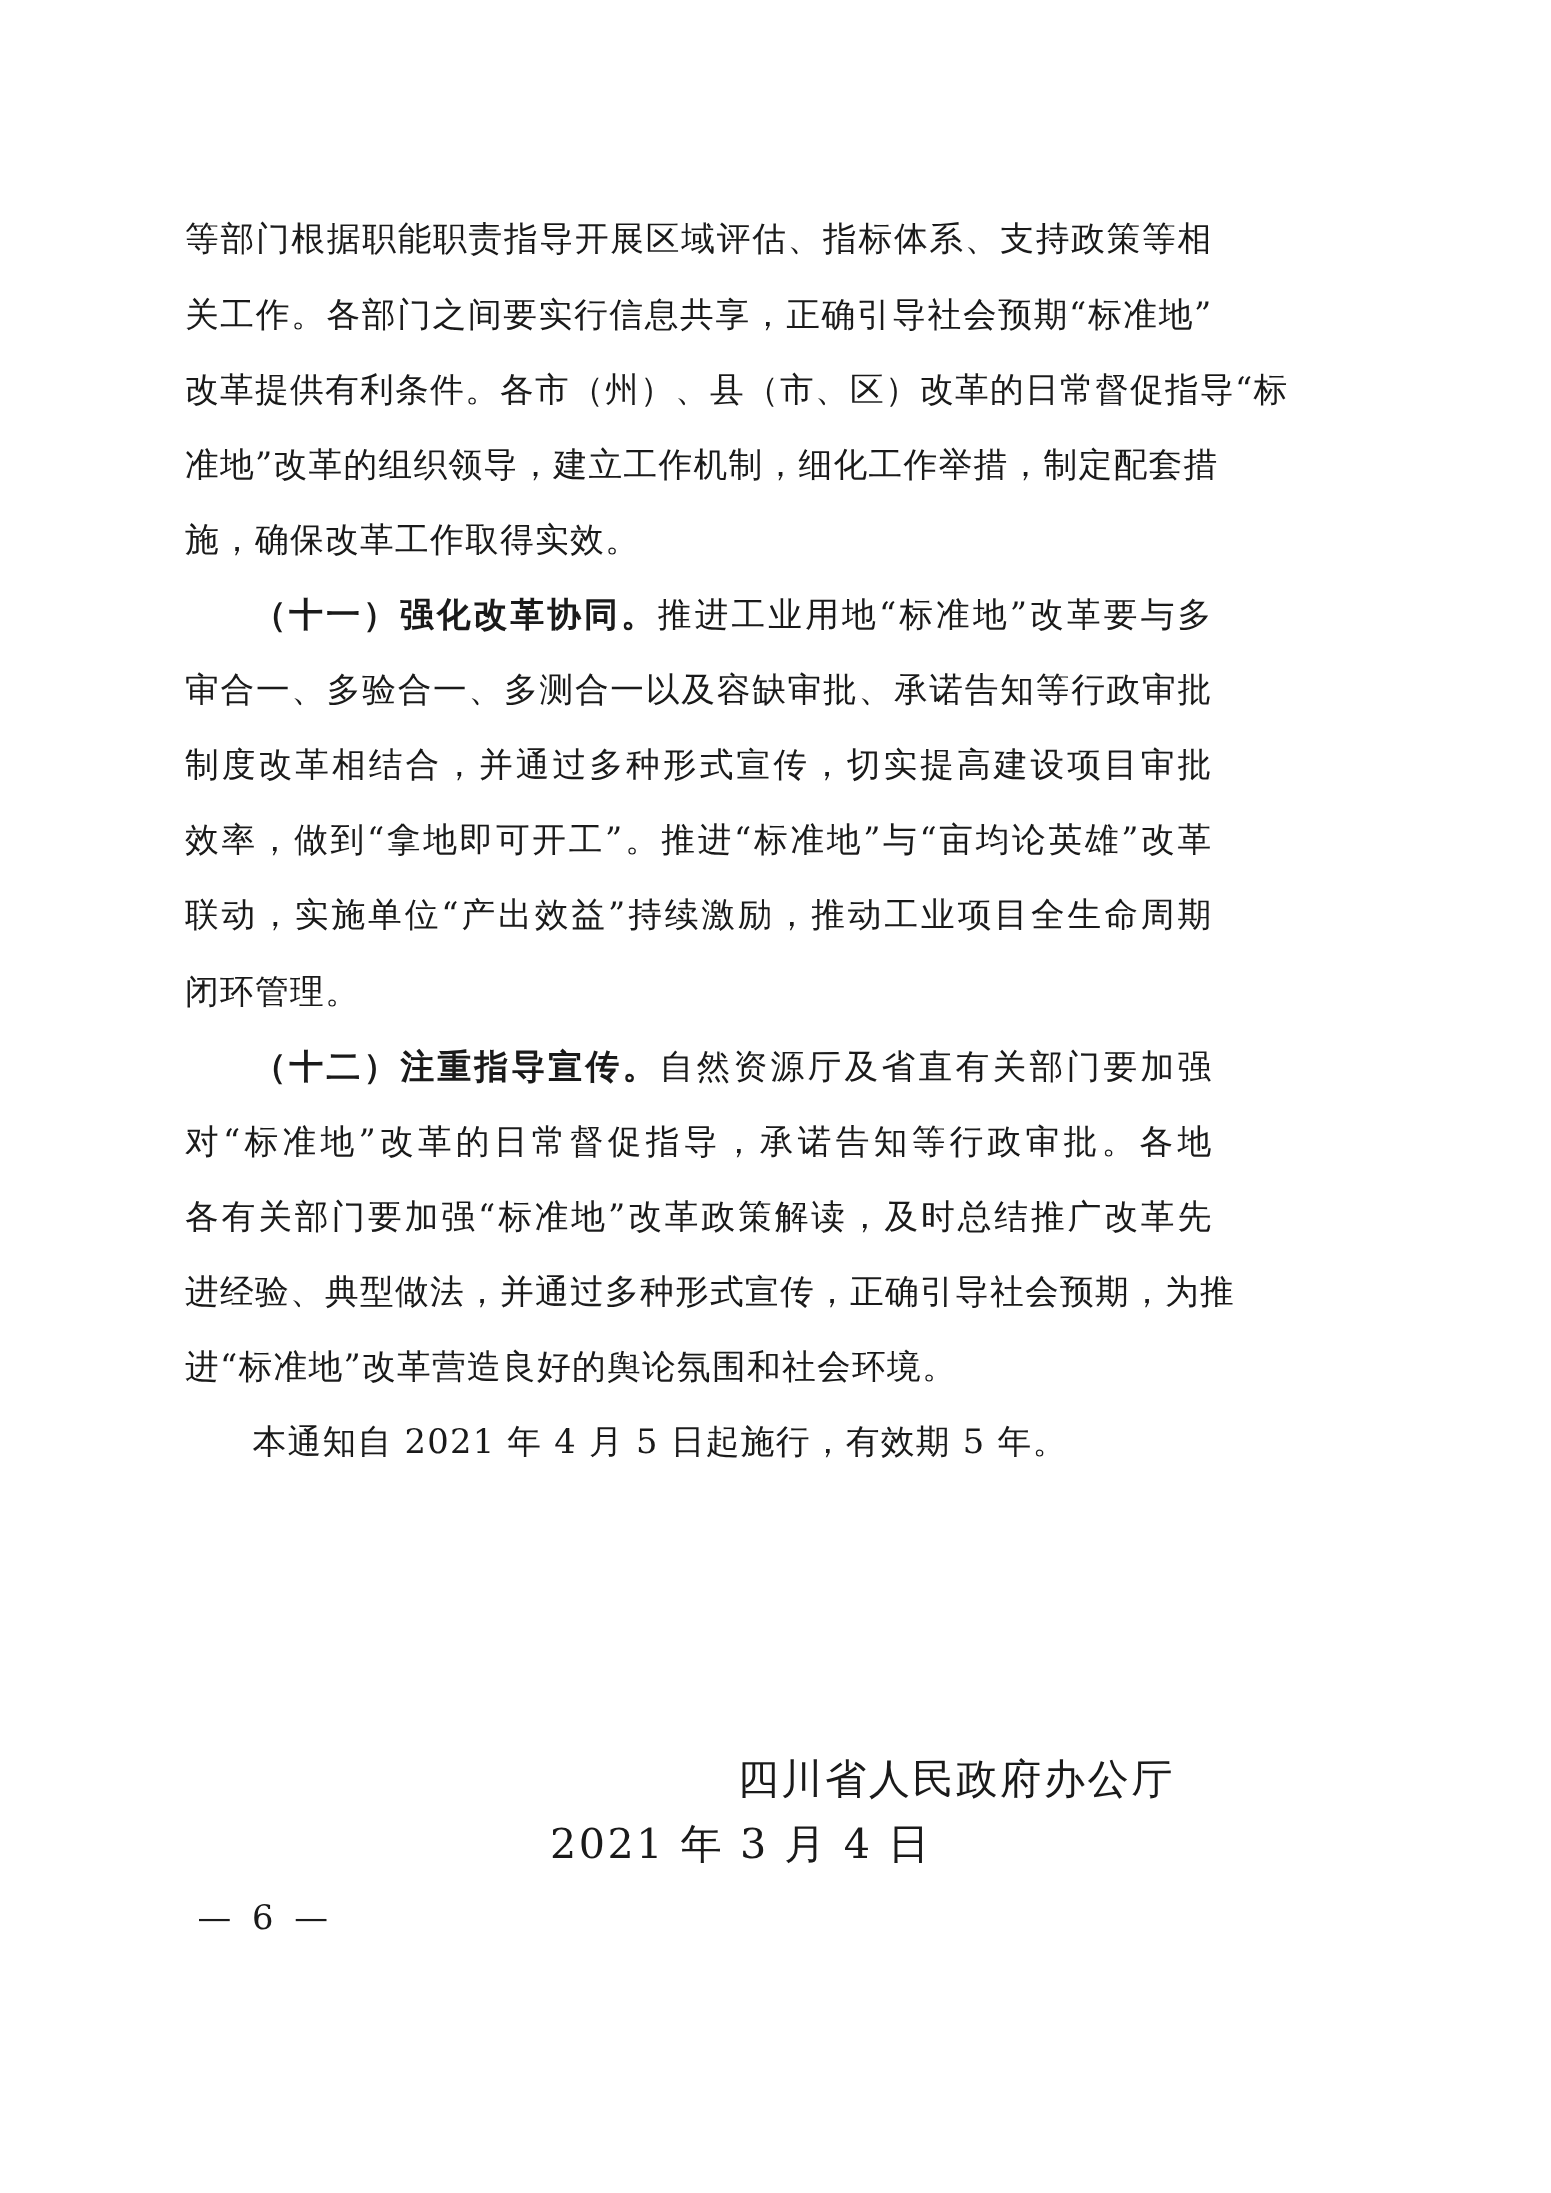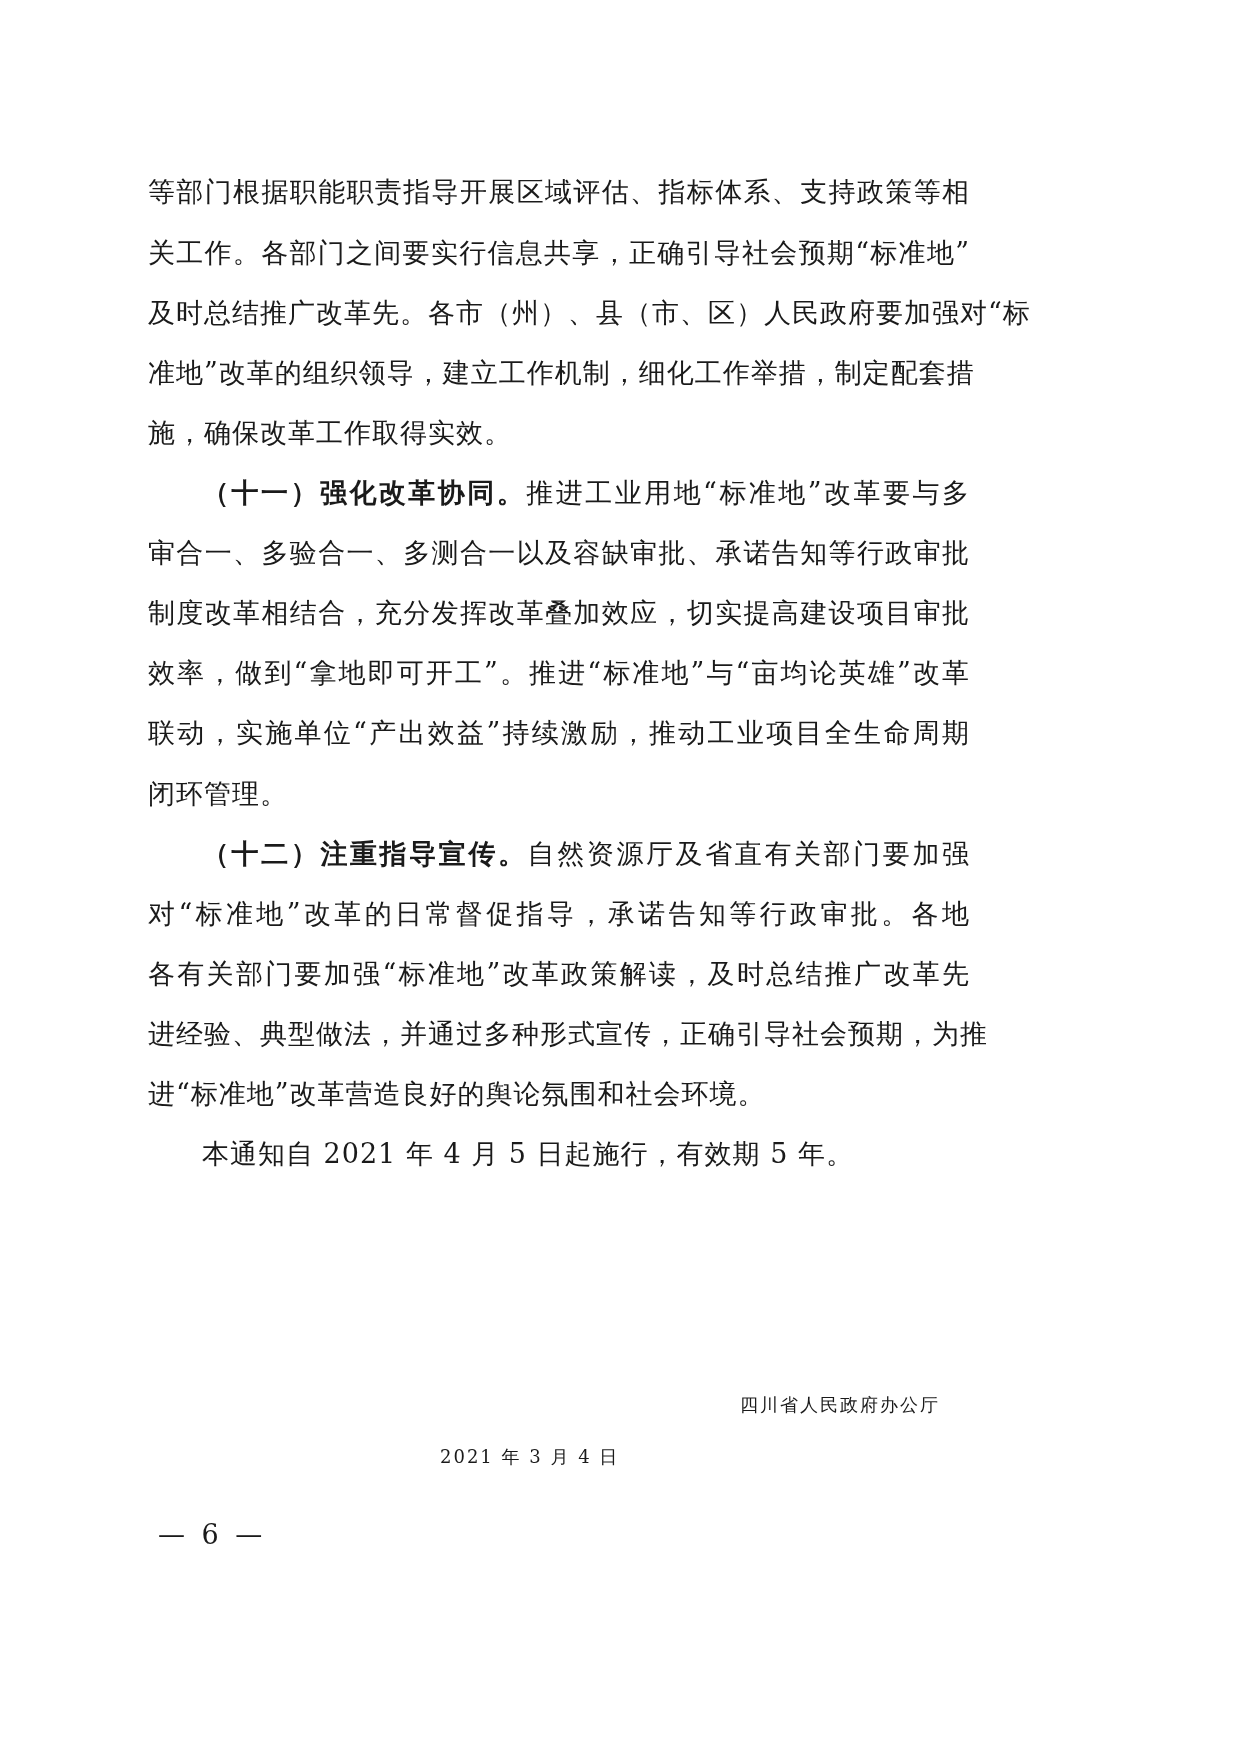--- a/index.html
+++ b/index.html
@@ -3,42 +3,42 @@
 <meta charset="utf-8">
 <style>
   html, body { margin: 0; padding: 0; background: #ffffff; }
   body { width: 1241px; height: 1754px; position: relative; overflow: hidden;
          font-family: "DejaVu Serif", "Liberation Serif", serif; color: #1a1a1a; }
   .page { position: absolute; left: 0; top: 0; width: 1241px; height: 1754px; }
   .line { position: absolute; left: 148px; width: 822px; font-size: 27px; line-height: 34px;
           white-space: nowrap; text-align: justify; text-align-last: justify; letter-spacing: 1px; }
   .line.last { text-align-last: left; }
   .bold { font-weight: bold; }
-  .right { position: absolute; font-size: 18px; line-height: 34px; white-space: nowrap; letter-spacing: 2px; }
+  .right { position: absolute; font-size: 33px; line-height: 34px; white-space: nowrap; letter-spacing: 2px; margin-top: 18px; }
   .pageno { position: absolute; left: 158px; top: 1518px; font-size: 27px; line-height: 34px; letter-spacing: 4px; }
 </style>
 </head>
 <body>
 
 <div class="page">
 
   <div>
     <div class="line" style="top:175px">等部门根据职能职责指导开展区域评估、指标体系、支持政策等相</div>
     <div class="line" style="top:236px">关工作。各部门之间要实行信息共享，正确引导社会预期“标准地”</div>
-    <div class="line" style="top:296px">及时总结推广改革先。各市（州）、县（市、区）人民政府要加强对“标</div>
+    <div class="line" style="top:296px">改革提供有利条件。各市（州）、县（市、区）改革的日常督促指导“标</div>
     <div class="line" style="top:356px">准地”改革的组织领导，建立工作机制，细化工作举措，制定配套措</div>
     <div class="line last" style="top:416px">施，确保改革工作取得实效。</div>
   </div>
 
   <div>
     <div class="line" style="top:476px; left:202px; width:768px;">
       <span class="bold">（十一）强化改革协同。</span><span>推进工业用地“标准地”改革要与多</span>
     </div>
     <div class="line" style="top:536px">审合一、多验合一、多测合一以及容缺审批、承诺告知等行政审批</div>
-    <div class="line" style="top:596px">制度改革相结合，充分发挥改革叠加效应，切实提高建设项目审批</div>
+    <div class="line" style="top:596px">制度改革相结合，并通过多种形式宣传，切实提高建设项目审批</div>
     <div class="line" style="top:656px">效率，做到“拿地即可开工”。推进“标准地”与“亩均论英雄”改革</div>
     <div class="line" style="top:716px">联动，实施单位“产出效益”持续激励，推动工业项目全生命周期</div>
     <div class="line last" style="top:777px">闭环管理。</div>
   </div>
 
   <div>
     <div class="line" style="top:837px; left:202px; width:768px;">
       <span class="bold">（十二）注重指导宣传。</span><span>自然资源厅及省直有关部门要加强</span>
     </div>
     <div class="line" style="top:897px">对“标准地”改革的日常督促指导，承诺告知等行政审批。各地</div>

